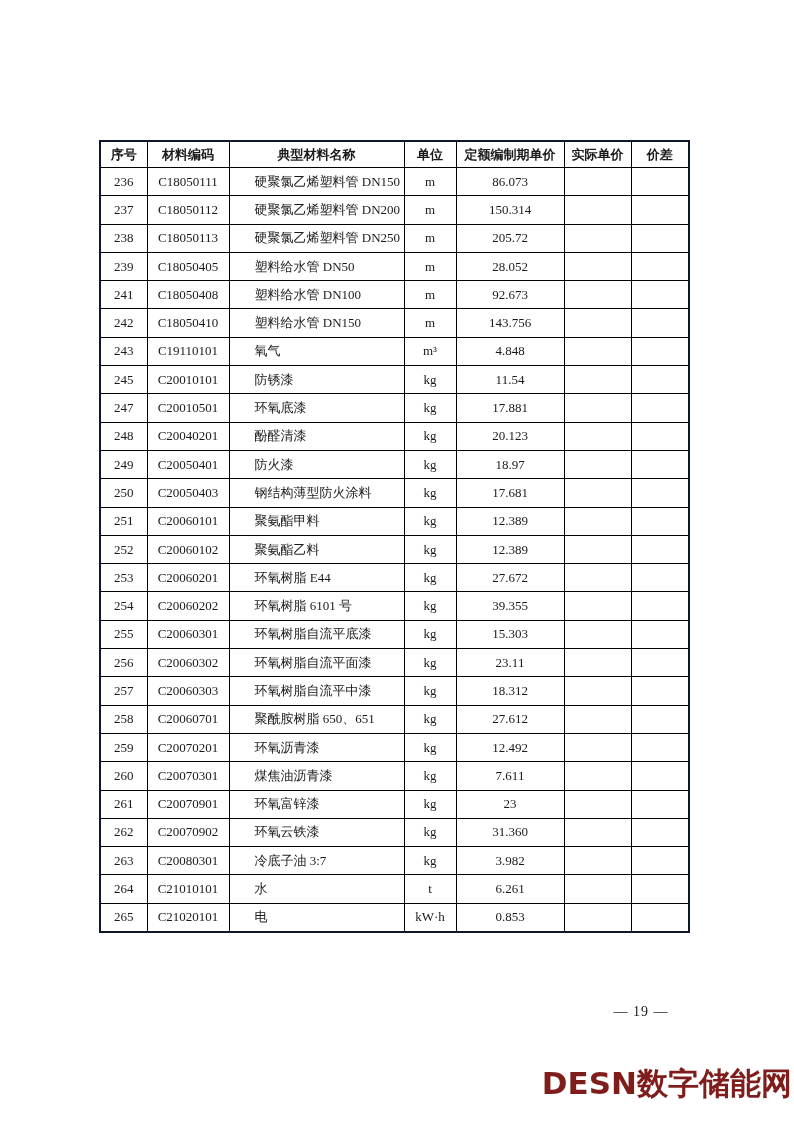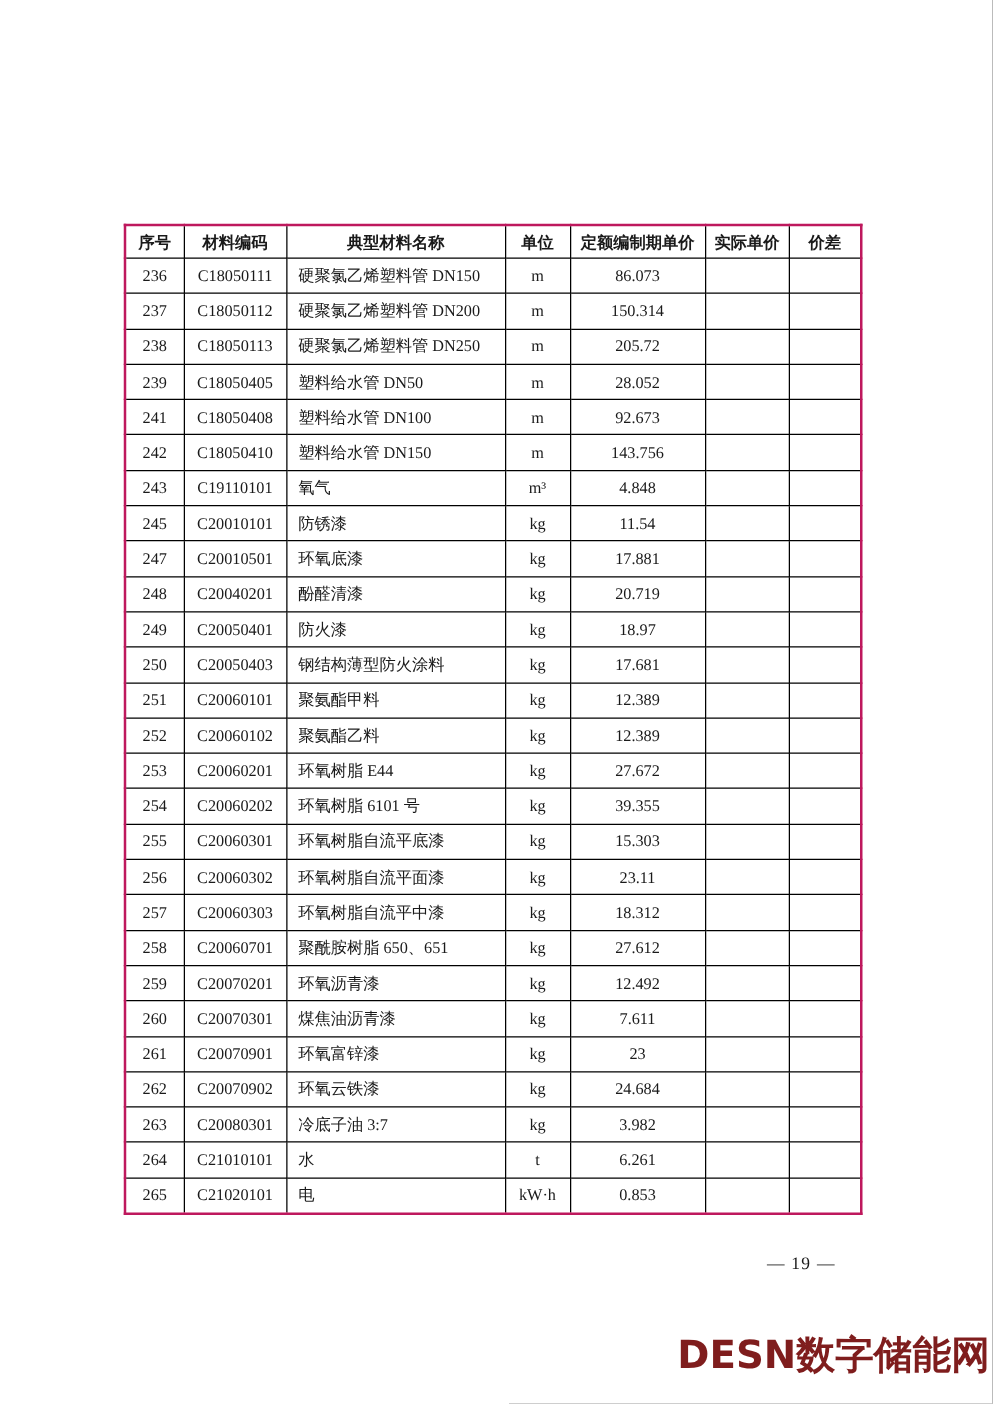--- a/index.html
+++ b/index.html
@@ -13,22 +13,21 @@
     color: #1a1a1a;
     overflow: hidden;
   }
   table.price-table {
     position: absolute;
     left: 99px;
     top: 140px;
     width: 589px;
     border-collapse: collapse;
     table-layout: fixed;
-    border: 2px solid #be185d;
-    margin-top: 39px;
+    border: 2px solid #0f172a;
   }
   .price-table th, .price-table td {
     border: 1px solid #000;
     padding: 0;
     overflow: hidden;
     white-space: nowrap;
   }
   .price-table th {
     font-family: "Liberation Sans", "DejaVu Sans", sans-serif;
     font-weight: bold;
@@ -36,21 +35,21 @@
     height: 25px;
     text-align: center;
   }
   .price-table td {
     font-size: 13px;
     height: 27.3px;
     text-align: center;
   }
   .price-table td.name {
     text-align: left;
-    padding-left: 9px;
+    padding-left: 25px;
   }
   .page-number {
     position: absolute;
     left: 604px;
     top: 1004px;
     width: 74px;
     text-align: center;
     font-size: 14px;
     letter-spacing: 1px;
   }
@@ -171,21 +170,21 @@
           <td>kg</td>
           <td>17.881</td>
           <td></td>
           <td></td>
         </tr>
         <tr>
           <td>248</td>
           <td>C20040201</td>
           <td class="name">酚醛清漆</td>
           <td>kg</td>
-          <td>20.719</td>
+          <td>20.123</td>
           <td></td>
           <td></td>
         </tr>
         <tr>
           <td>249</td>
           <td>C20050401</td>
           <td class="name">防火漆</td>
           <td>kg</td>
           <td>18.97</td>
           <td></td>
@@ -297,21 +296,21 @@
           <td>kg</td>
           <td>23</td>
           <td></td>
           <td></td>
         </tr>
         <tr>
           <td>262</td>
           <td>C20070902</td>
           <td class="name">环氧云铁漆</td>
           <td>kg</td>
-          <td>24.684</td>
+          <td>31.360</td>
           <td></td>
           <td></td>
         </tr>
         <tr>
           <td>263</td>
           <td>C20080301</td>
           <td class="name">冷底子油 3:7</td>
           <td>kg</td>
           <td>3.982</td>
           <td></td>

